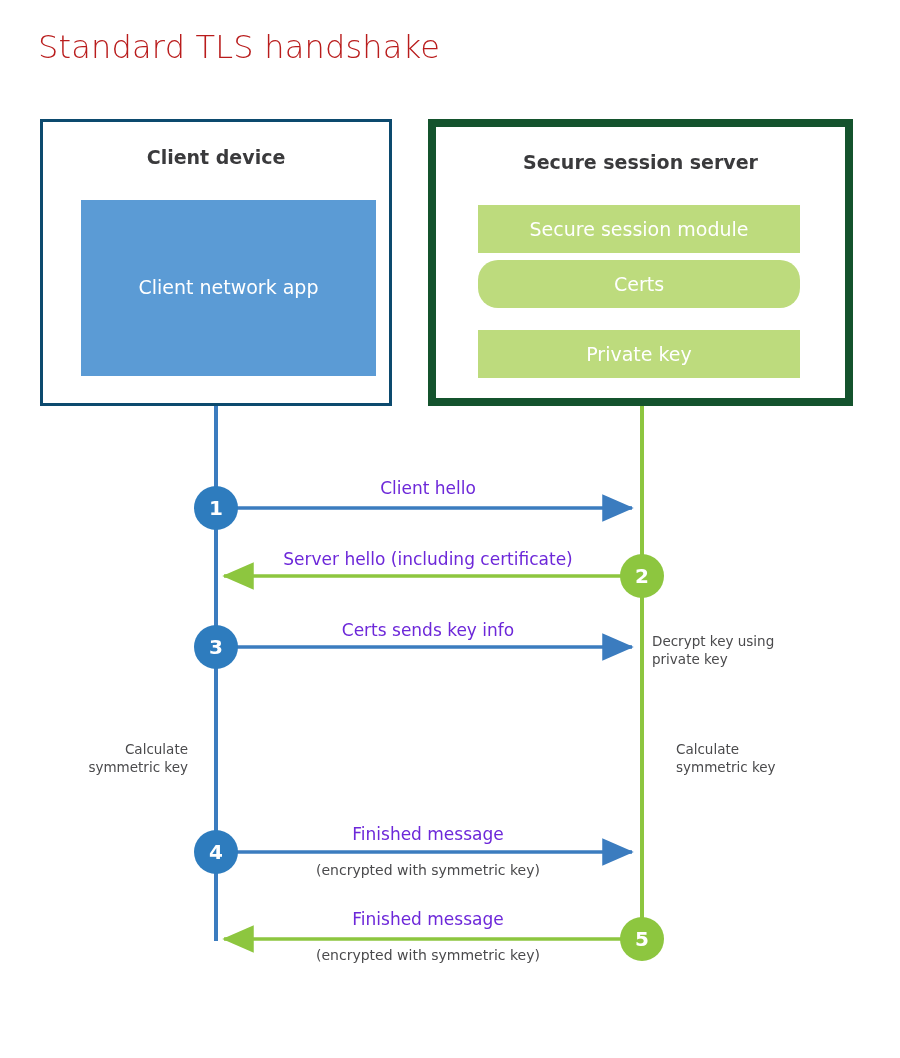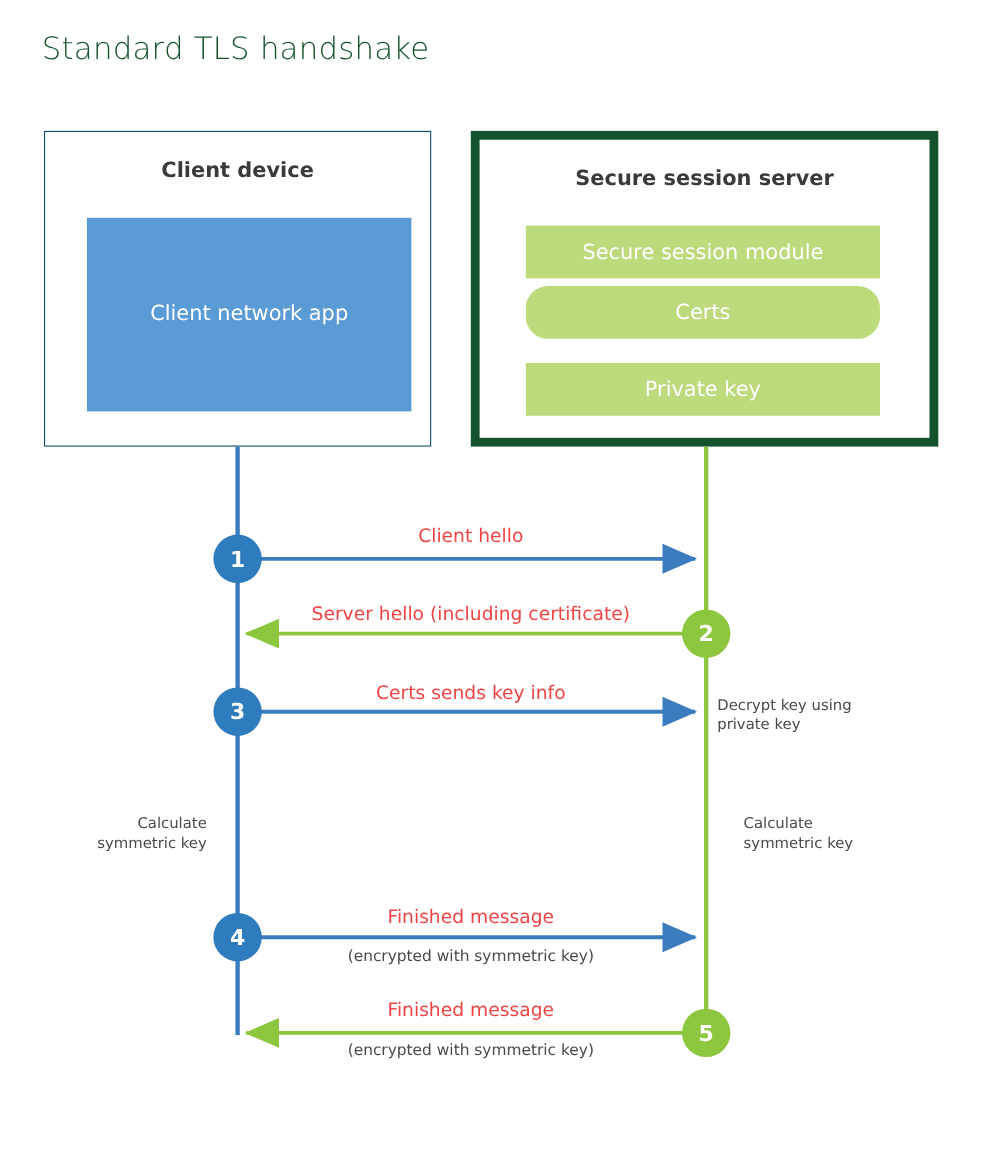--- a/index.html
+++ b/index.html
@@ -17,39 +17,39 @@
     height: 1058px;
     background: #ffffff;
     overflow: hidden;
   }
 
   
   #page-title {
     position: absolute;
     left: 38px;
     top: 28px;
-    font-size: 28px;
+    font-size: 32px;
     font-weight: 300;
-    color: #14532d;
+    color: #b91c1c;
     letter-spacing: 0.2px;
     white-space: nowrap;
   }
 
   
   .party-box {
     position: absolute;
     background: #ffffff;
     box-sizing: border-box;
   }
   #client-box {
     left: 40px;
     top: 119px;
     width: 352px;
     height: 287px;
-    border: 1px solid #0c4a6e;
+    border: 3px solid #0c4a6e;
   }
   #server-box {
     left: 428px;
     top: 119px;
     width: 425px;
     height: 287px;
     border: 8px solid #14532d;
   }
   .party-title {
     position: absolute;
@@ -138,21 +138,21 @@
     font-weight: 600;
   }
   .badge-blue { background: #2E7CBE; }
   .badge-green { background: #8DC63F; }
 
   
   .flow-label {
     position: absolute;
     text-align: center;
     font-size: 17px;
-    color: #ef4444;
+    color: #6d28d9;
     white-space: nowrap;
   }
   .flow-sublabel {
     position: absolute;
     text-align: center;
     font-size: 14px;
     color: #4A4A4C;
     white-space: nowrap;
   }
 

